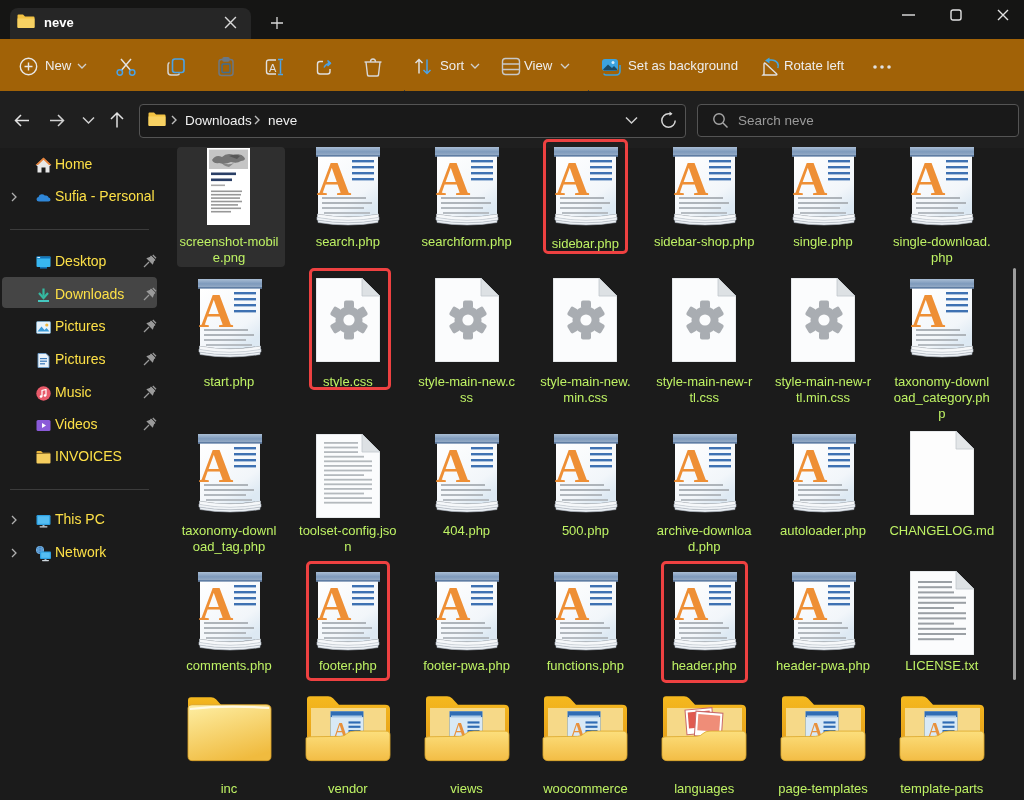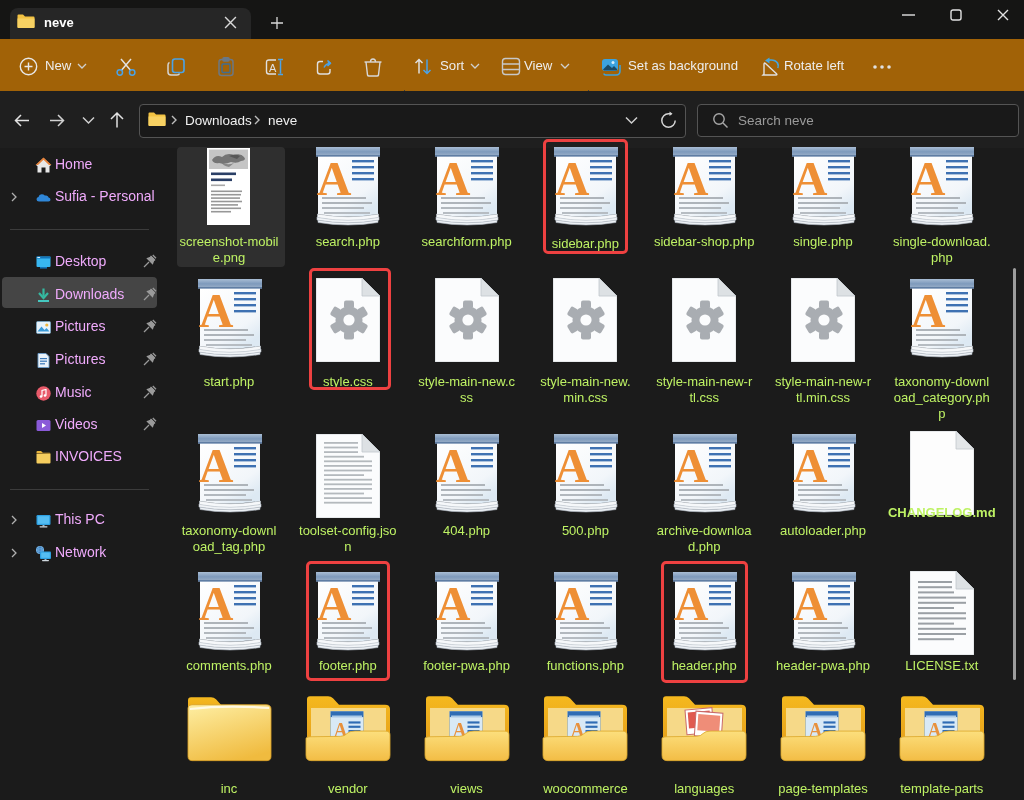--- a/index.html
+++ b/index.html
@@ -4,21 +4,21 @@
 html,body{margin:0;padding:0;width:1024px;height:800px;overflow:hidden;background:#1b1b1b;
  font-family:"Liberation Sans",sans-serif;-webkit-font-smoothing:antialiased;}
 *{box-sizing:border-box;}
 .abs{position:absolute;}
 #titlebar{position:absolute;left:0;top:0;width:1024px;height:39px;background:#151514;}
 #tab{position:absolute;left:10px;top:8px;width:241px;height:31px;background:#262626;border-radius:8px 8px 0 0;}
 #cmdbar{position:absolute;left:0;top:39px;width:1024px;height:52px;background:#a16207;}
 #navbar{position:absolute;left:0;top:91px;width:1024px;height:57px;background:#1f1f1f;}
 #main{position:absolute;left:0;top:148px;width:1024px;height:652px;background:#1b1b1b;}
 .lbl{position:absolute;color:#bef264;font-size:13px;line-height:16px;text-align:center;white-space:pre-line;}
-.sideitem{position:absolute;left:0;width:160px;height:32px;color:#f0abfc;font-size:14px;}
+.sideitem{position:absolute;left:0;width:160px;height:32px;color:#fde047;font-size:14px;}
 .sideitem .txt{position:absolute;left:55px;top:7px;}
 .sideitem .ic{position:absolute;left:35px;top:8px;width:17px;height:17px;}
 .sideitem .pin{position:absolute;left:142px;top:8px;width:15px;height:15px;}
 .sideitem .chev{position:absolute;left:10px;top:9px;width:12px;height:14px;color:#b5b5b5;font-size:12px;}
 .ctext{color:#ededed;font-size:13.2px;}
 .redbox{position:absolute;border:3px solid #ee4141;border-radius:5px;}
 .sep{position:absolute;top:51px;width:1px;height:30px;background:#3d3d3d;}
 </style></head><body>
 <svg width="0" height="0" style="position:absolute">
 <defs>
@@ -583,21 +583,21 @@
   </svg>
 <div class="lbl" style="left:644.2px;top:523.0px;width:120px;">archive-downloa
 d.php</div>
 <svg class="abs" style="left:787.5px;top:434.0px" width="72" height="82">
     <use href="#phpdoc"></use>
   </svg>
 <div class="lbl" style="left:763.0px;top:523.0px;width:120px;">autoloader.php</div>
 <svg class="abs" style="left:909.8px;top:431.0px" width="64" height="84">
     <use href="#mdpage"></use>
   </svg>
-<div class="lbl" style="left:881.8px;top:505px;width:120px;font-weight:bold;">CHANGELOG.md</div>
+<div class="lbl" style="left:881.8px;top:523.0px;width:120px;">CHANGELOG.md</div>
 <svg class="abs" style="left:193.5px;top:572.0px" width="72" height="82">
     <use href="#phpdoc"></use>
   </svg>
 <div class="lbl" style="left:169.0px;top:658.0px;width:120px;">comments.php</div>
 <svg class="abs" style="left:312.3px;top:572.0px" width="72" height="82">
     <use href="#phpdoc"></use>
   </svg>
 <div class="lbl" style="left:287.8px;top:658.0px;width:120px;">footer.php</div>
 <svg class="abs" style="left:431.1px;top:572.0px" width="72" height="82">
     <use href="#phpdoc"></use>

